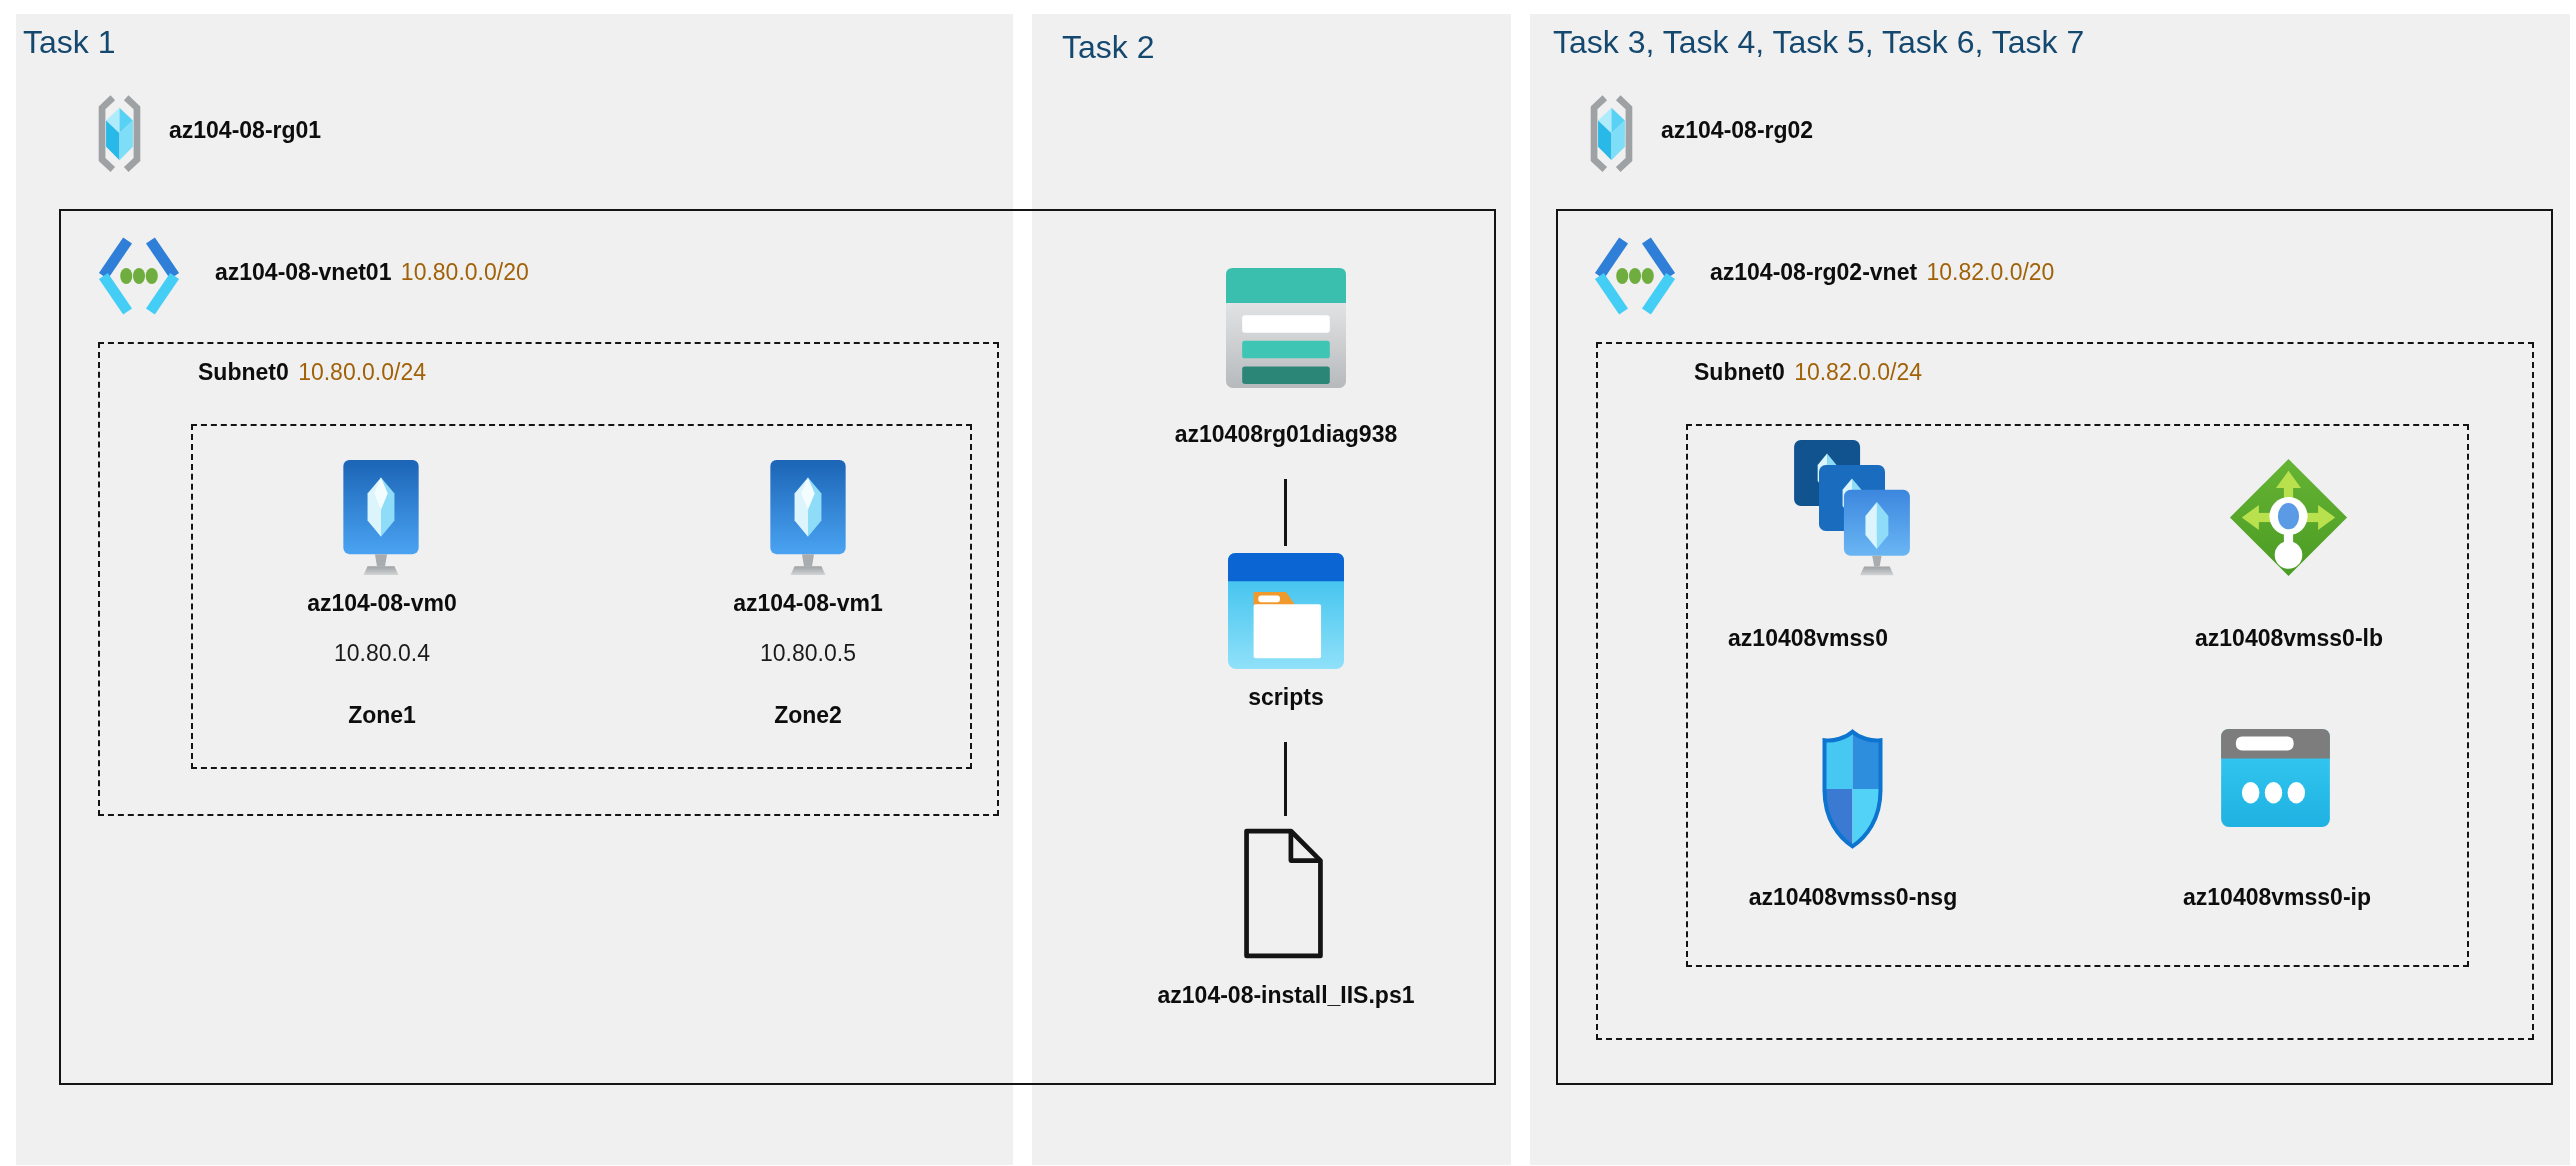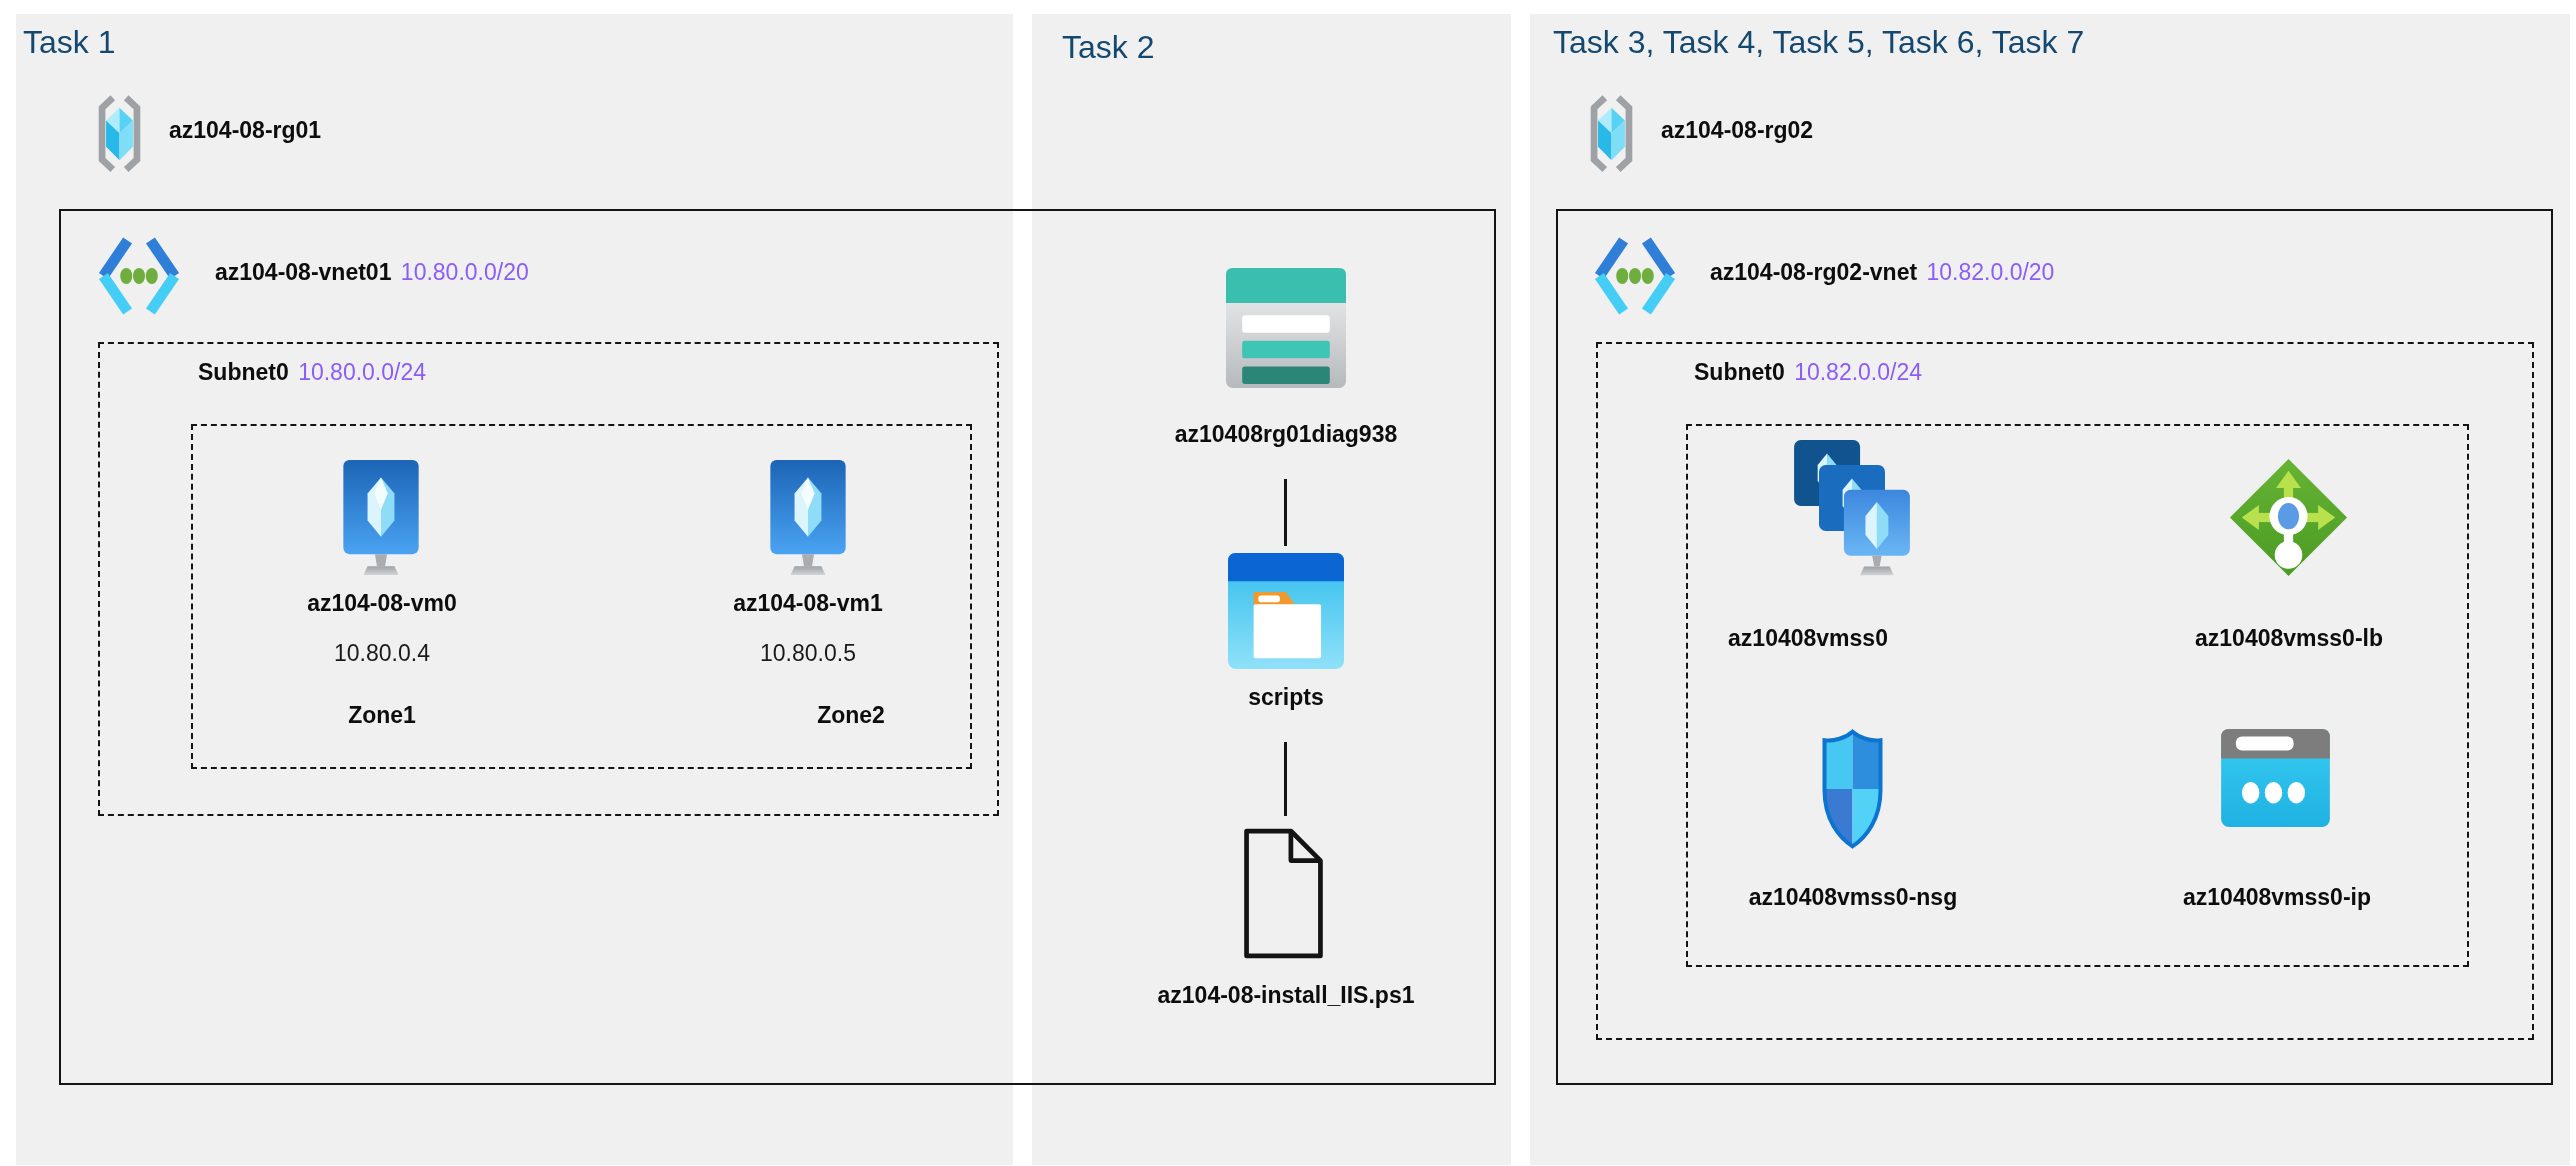--- a/index.html
+++ b/index.html
@@ -5,21 +5,21 @@
   html,body{margin:0;padding:0;background:#ffffff;}
   body{font-family:"Liberation Sans","DejaVu Sans",sans-serif;}
   #stage{position:relative;width:2576px;height:1166px;background:#ffffff;overflow:hidden;}
   .panel{position:absolute;background:#f0f0f1;}
   .hdr{position:absolute;font-size:32px;font-weight:400;color:#15486f;line-height:1;white-space:nowrap;}
   .solid-box{position:absolute;border:2.7px solid #141414;box-sizing:border-box;background:transparent;}
   .dash-box{position:absolute;border:2.7px dashed #141414;box-sizing:border-box;background:transparent;}
   .icon{position:absolute;}
   .icon svg{display:block;width:100%;height:100%;}
   .lbl{position:absolute;font-size:23px;font-weight:700;color:#0d0d0d;line-height:1;white-space:nowrap;}
-  .lbl .r{font-weight:400;color:#8b5cf6;margin-left:9.4px;}
+  .lbl .r{font-weight:400;color:#a16207;margin-left:9.4px;}
   .plain{font-weight:400;color:#1a1a1a;}
   .cx{transform:translateX(-50%);}
   .conn{position:absolute;width:3.4px;background:#141414;}
 </style>
 </head>
 <body>
 
 <svg width="0" height="0" style="position:absolute" aria-hidden="true">
   <defs>
     <linearGradient id="gVm" x1="0" y1="0" x2="0" y2="1">
@@ -121,21 +121,21 @@
       <rect x="2" y="0" width="112" height="140" rx="9" fill="url(#gVm)"></rect>
       <polygon points="58,26 38,50 38,90 58,114" fill="#DCF5FD"></polygon>
       <polygon points="58,26 78,50 78,90 58,114" fill="#8EDCF7"></polygon>
       <polygon points="58,26 48,50 58,74 68,50" fill="#F3FCFE"></polygon>
       <polygon points="49,140 67,140 64,158 52,158" fill="#A9ACAF"></polygon>
       <polygon points="38,158 78,158 84,171 32,171" fill="url(#gStand)"></polygon>
     </svg>
   </span>
   <div class="lbl cx" style="left:808px;top:592px;">az104-08-vm1</div>
   <div class="lbl cx plain" style="left:808px;top:642px;">10.80.0.5</div>
-  <div class="lbl cx" style="left:808px;top:704px;margin-left:43px;">Zone2</div>
+  <div class="lbl cx" style="left:808px;top:704px;">Zone2</div>
 
   <span class="icon" style="left:1226px;top:268px;width:120px;height:120px;">
     <svg viewBox="0 0 178 178">
       <rect x="0" y="0" width="178" height="178" rx="10" fill="url(#gStor)"></rect>
       <path d="M10 0 H168 Q178 0 178 10 V52 H0 V10 Q0 0 10 0 Z" fill="#3ABFAE"></path>
       <rect x="24" y="70" width="130" height="26" rx="4" fill="#FFFFFF"></rect>
       <rect x="24" y="108" width="130" height="26" rx="4" fill="#3EC5B4"></rect>
       <rect x="24" y="146" width="130" height="26" rx="4" fill="#2C8678"></rect>
     </svg>
   </span>

